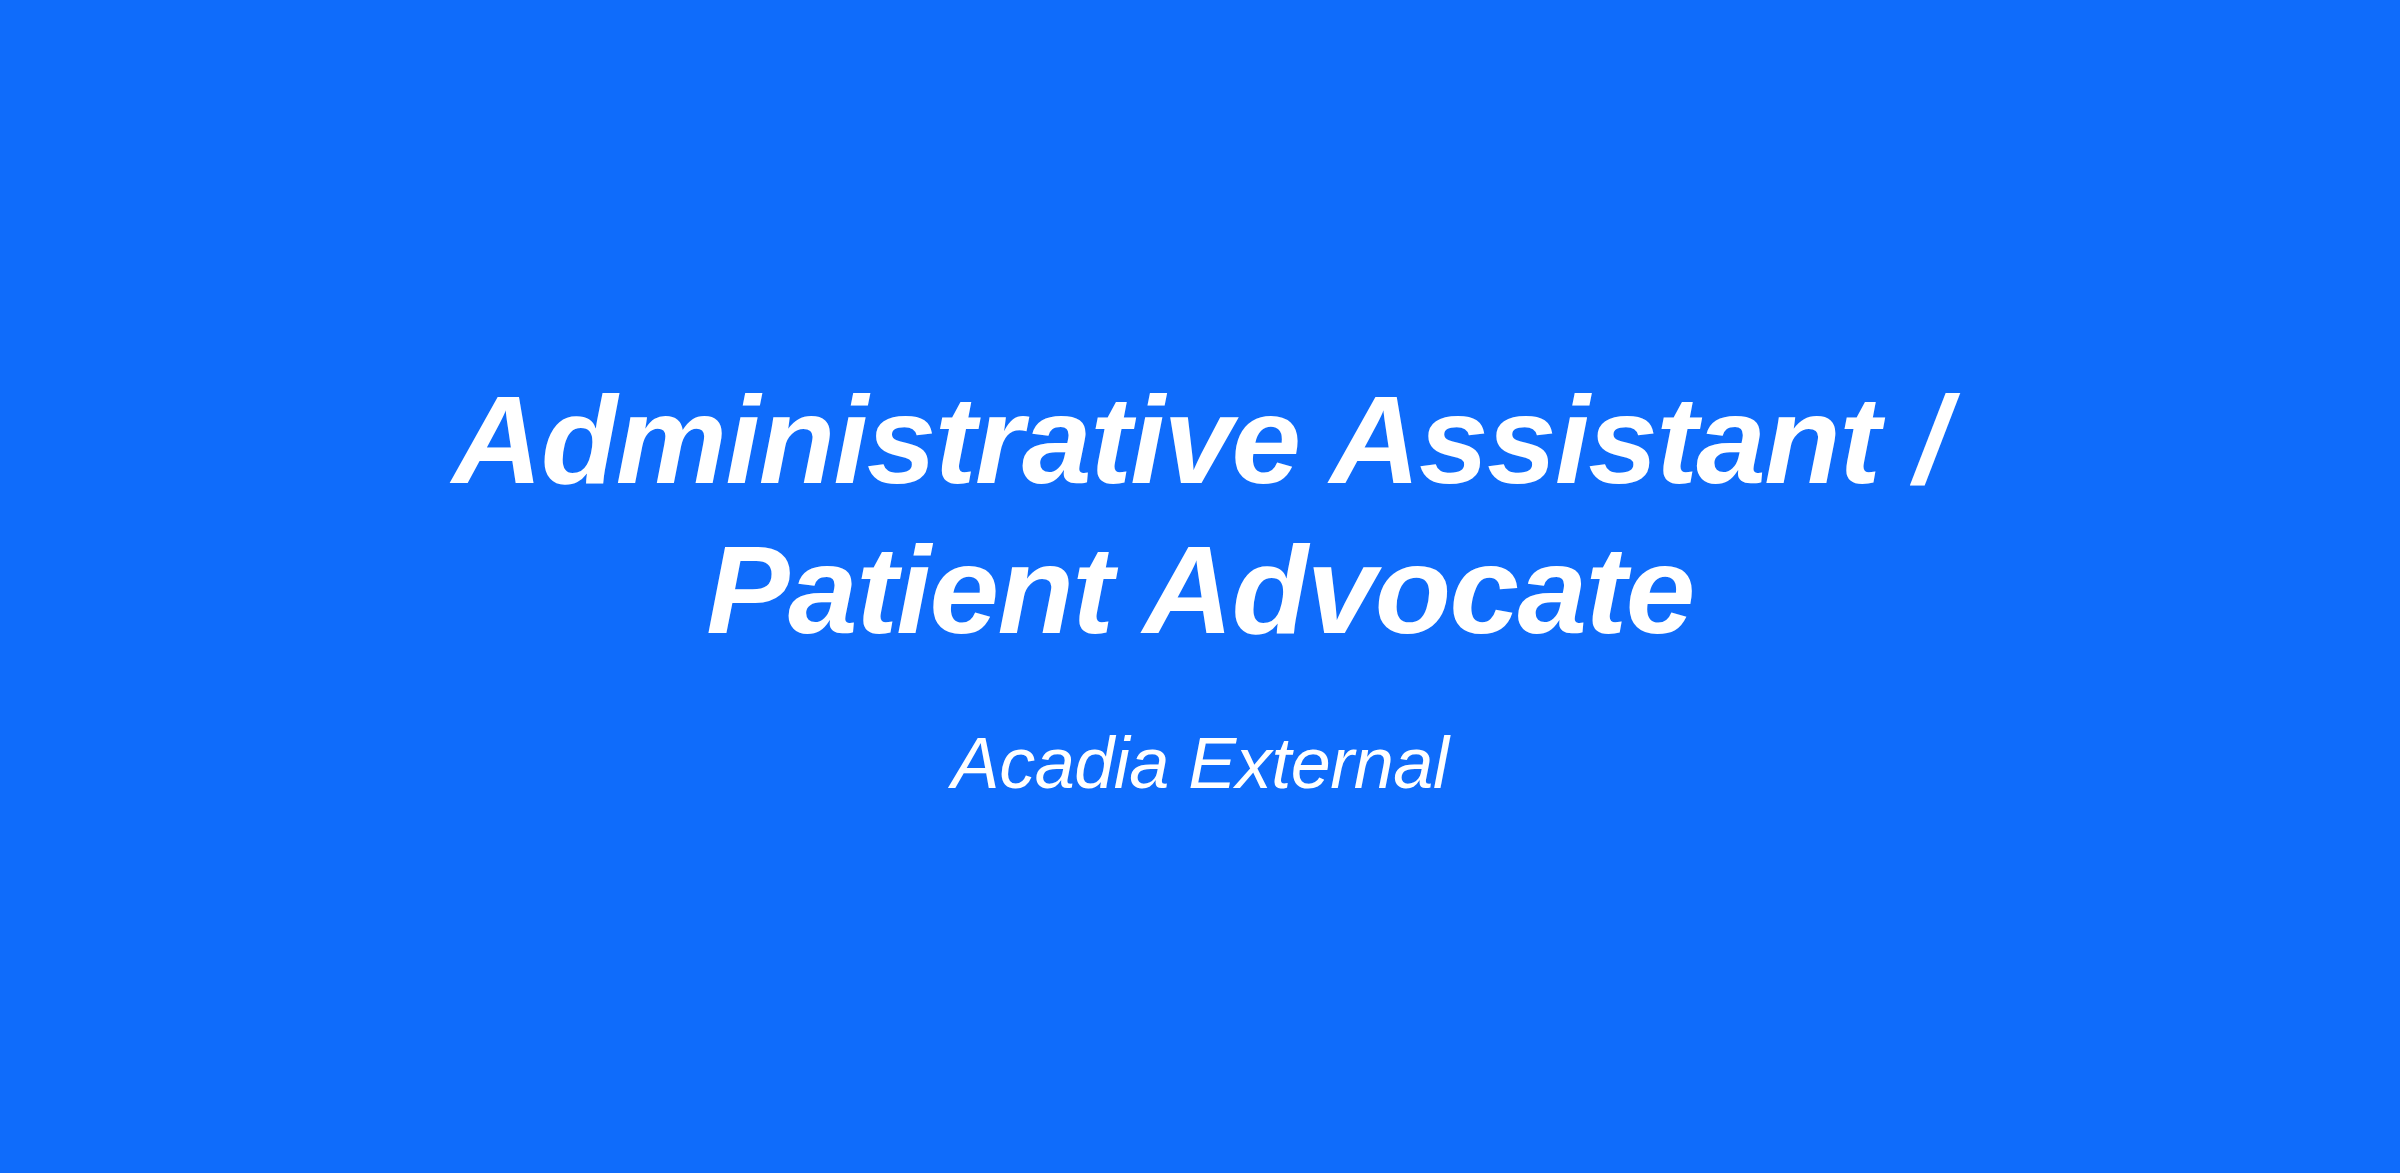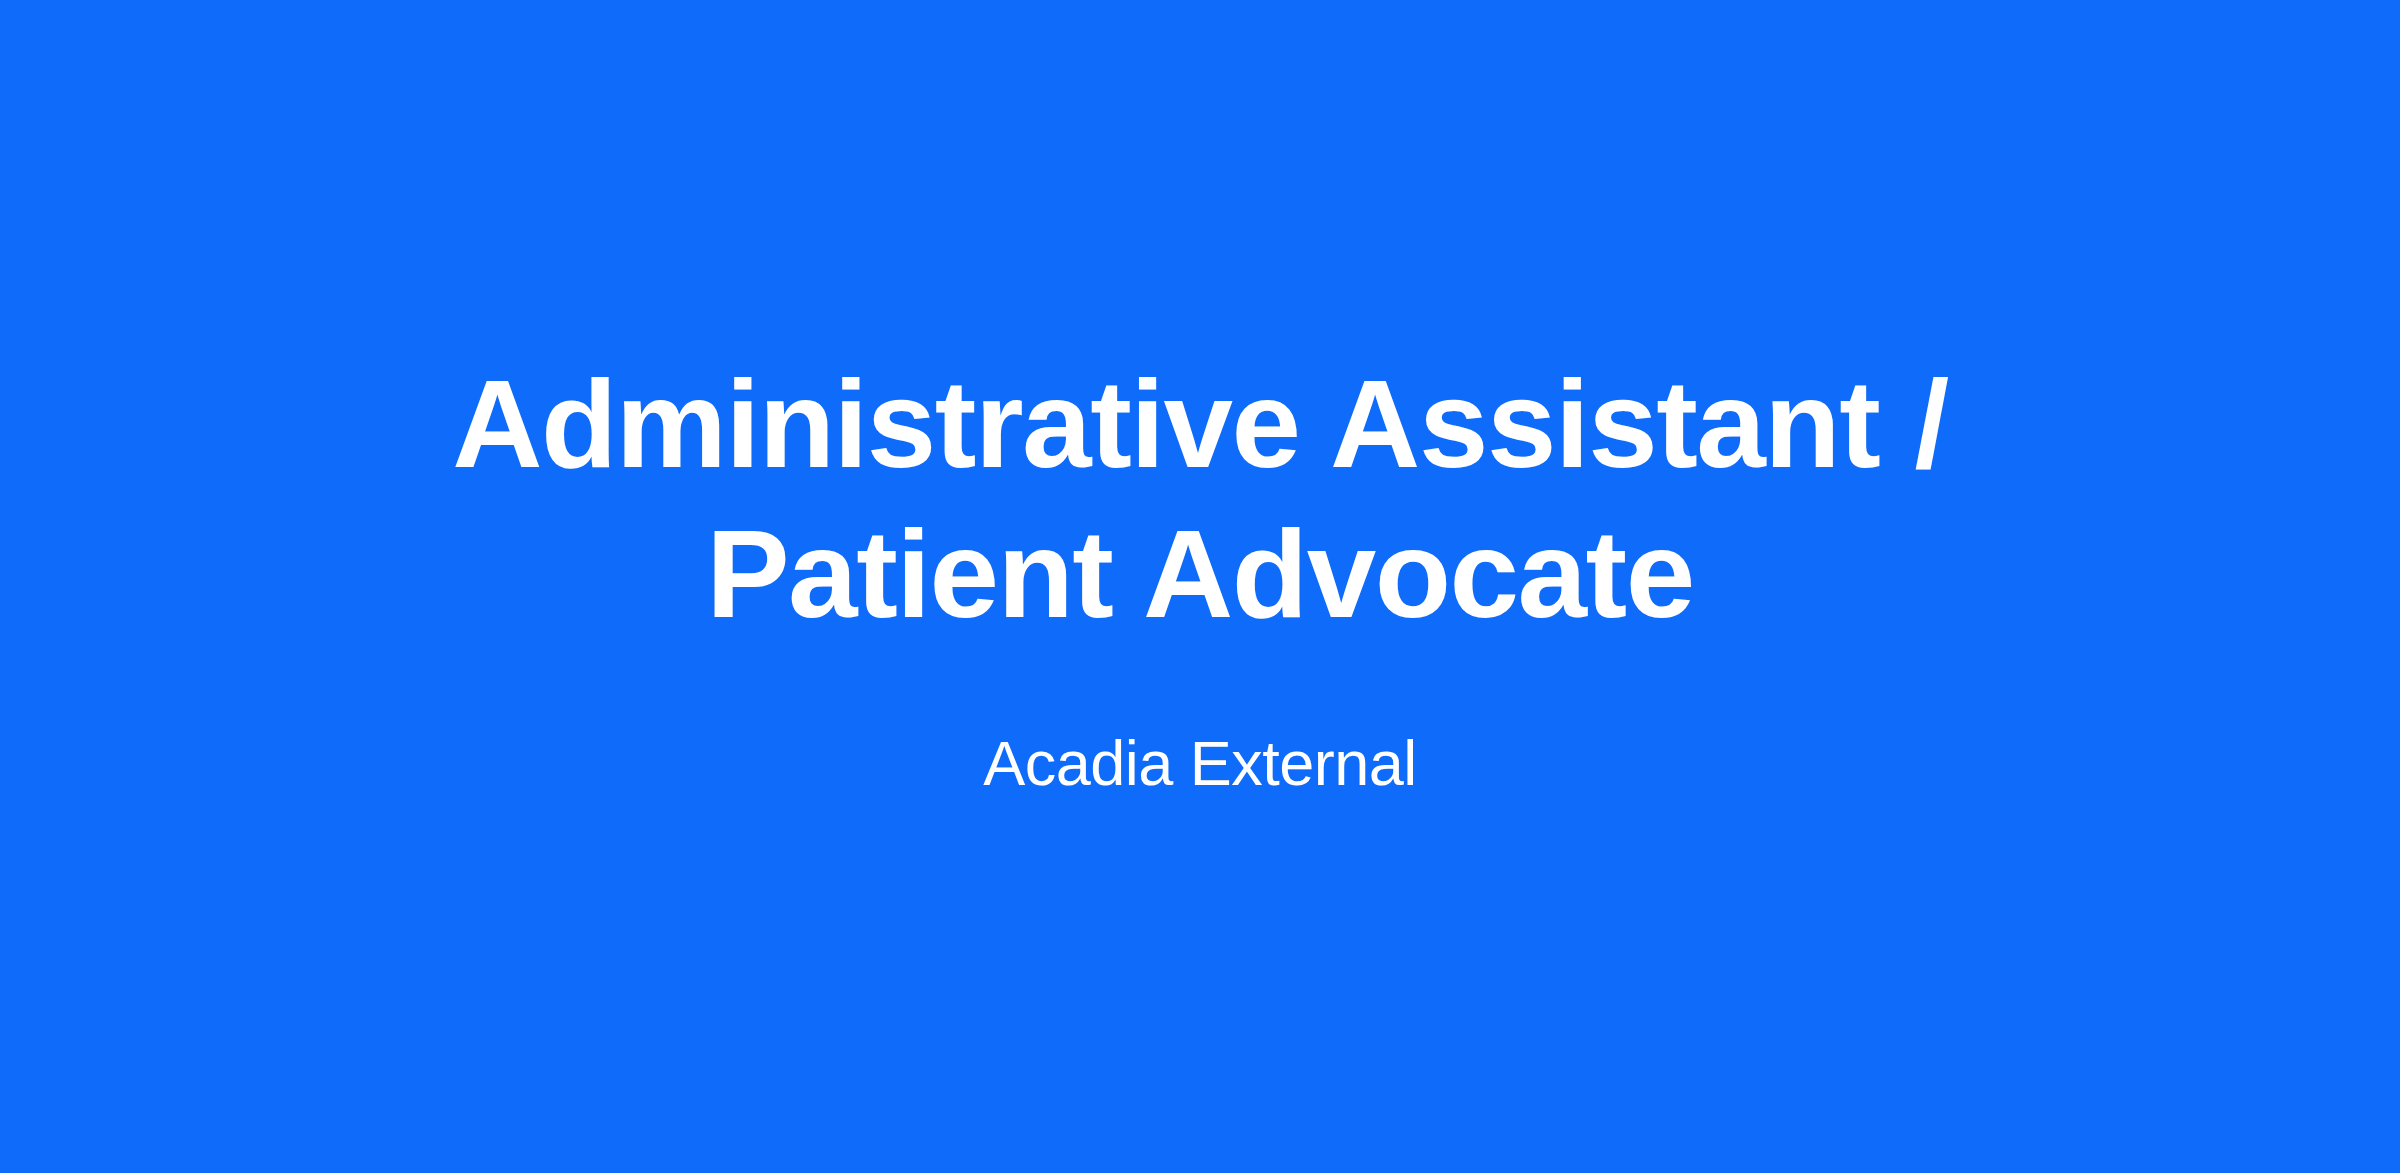--- a/index.html
+++ b/index.html
@@ -46,31 +46,31 @@
     line-height: 150px;
     letter-spacing: -1.5px;
     word-spacing: 2px;
     
     max-width: 1500px;
     margin-left: auto;
     margin-right: auto;
   }
 
   .hero-subtitle {
-    margin: 16px;
+    margin: 0;
     padding-top: 52px;
     color: #ffffff;
     font-family: "Liberation Sans", sans-serif;
-    font-size: 63px;
+    font-size: 72px;
     font-weight: 400;
     line-height: 92px;
     letter-spacing: -0.5px;
   }
 </style>
 </head>
 <body style="background: rgb(15, 108, 251);">
 
-<div class="hero" style="background: rgb(15, 108, 251);">
+<div class="hero" style="background: rgb(15, 108, 251); font-style: italic;">
   <div class="hero-inner">
     <h1 class="hero-title" style="color: rgb(255, 255, 255);">Administrative Assistant / Patient Advocate</h1>
     <p class="hero-subtitle" style="color: rgb(255, 255, 255);">Acadia External</p>
   </div>
 </div>
 
 </body></html>

